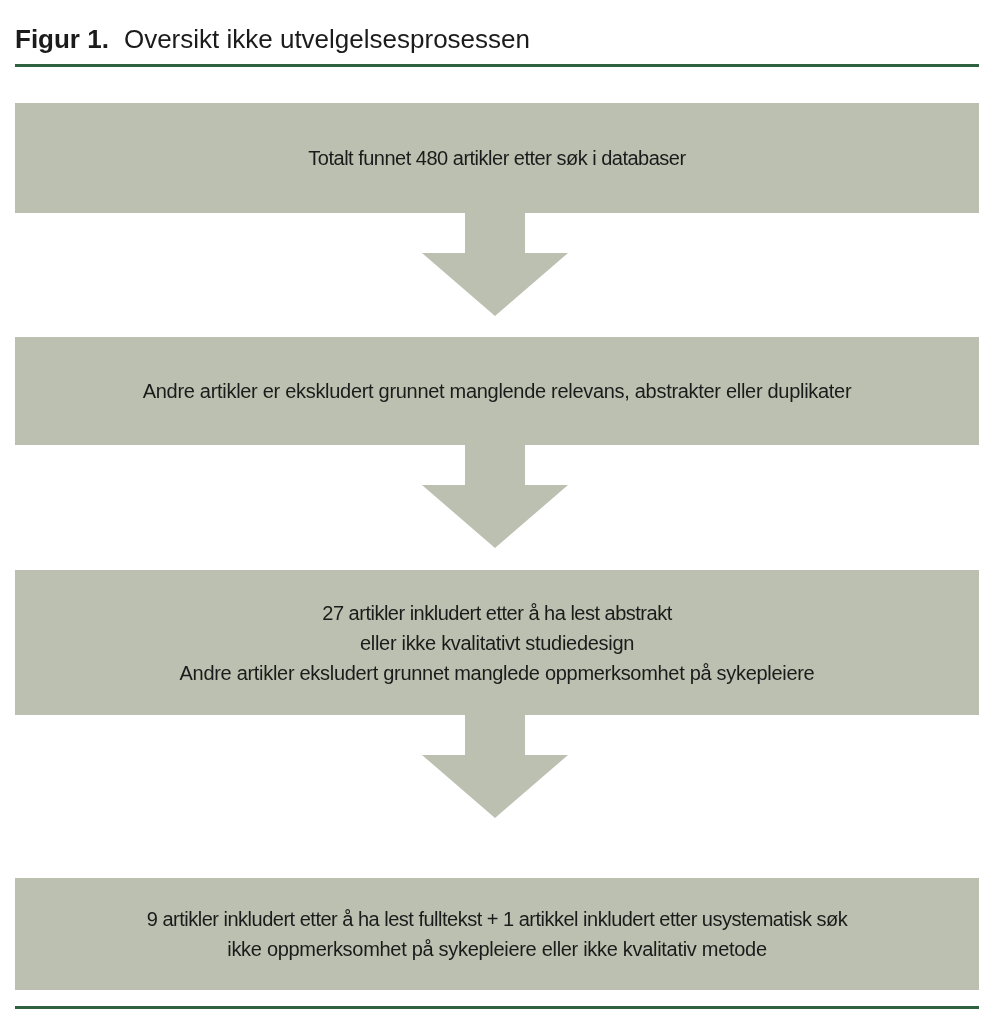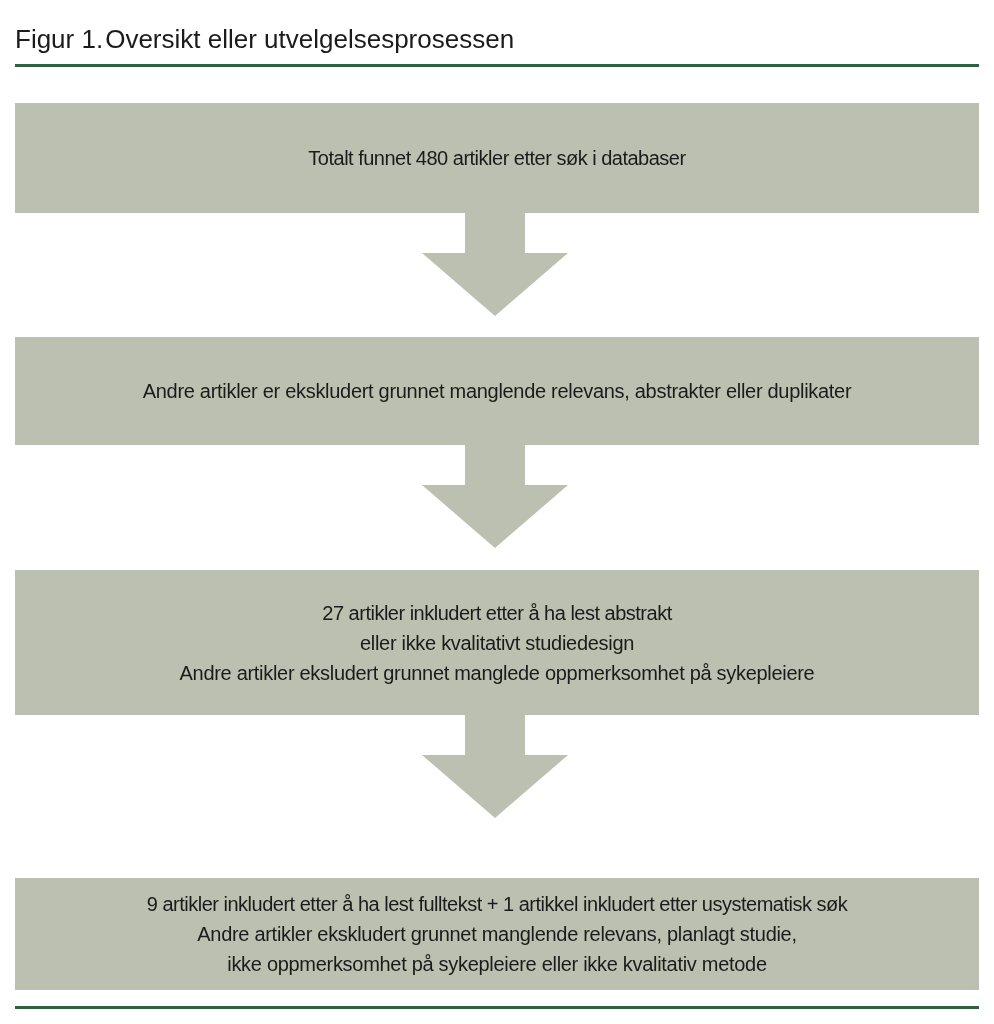--- a/index.html
+++ b/index.html
@@ -17,21 +17,21 @@
   }
   .fig-header {
     position: absolute;
     left: 15px;
     top: 24px;
     font-size: 26px;
     line-height: 30px;
     white-space: nowrap;
     color: var(--text-dark, #1b1b1b);
   }
-  .fig-label { font-weight: 400; margin-right: 2px; }
+  .fig-label { font-weight: 700; margin-right: 15px; }
   .divider {
     position: absolute;
     left: 15px;
     width: 964px;
     height: 3px;
     background: var(--divider-green, #2d6140);
   }
   .divider.top { top: 64px; }
   .divider.bottom { top: 1006px; }
   .box {
@@ -73,21 +73,21 @@
   .arrow-1 { top: 213px; }
   .arrow-2 { top: 445px; }
   .arrow-3 { top: 715px; }
 </style>
 </head>
 <body>
 
 <div class="page">
 
   <header class="fig-header">
-    <span class="fig-label">Figur 1.</span><span class="fig-title">Oversikt eller utvelgelsesprosessen</span>
+    <span class="fig-label">Figur 1.</span><span class="fig-title">Oversikt ikke utvelgelsesprosessen</span>
   </header>
 
   <div class="divider top"></div>
 
   <section class="box box-1">
     <div class="heading">Totalt funnet 480 artikler etter søk i databaser</div>
   </section>
 
   <svg class="arrow arrow-1" viewBox="0 0 146 103" aria-hidden="true">
     <polygon points="43,0 103,0 103,40 146,40 73,103 0,40 43,40" fill="currentColor"></polygon>
@@ -106,19 +106,18 @@
     <div class="detail">eller ikke kvalitativt studiedesign</div>
     <div class="detail">Andre artikler eksludert grunnet manglede oppmerksomhet på sykepleiere</div>
   </section>
 
   <svg class="arrow arrow-3" viewBox="0 0 146 103" aria-hidden="true">
     <polygon points="43,0 103,0 103,40 146,40 73,103 0,40 43,40" fill="currentColor"></polygon>
   </svg>
 
   <section class="box box-4">
     <div class="heading">9 artikler inkludert etter å ha lest fulltekst + 1 artikkel inkludert etter usystematisk søk</div>
-    <div class="detail">Andre artikler ekskludert grunnet manglende relevans, planlagt studie,</div>
     <div class="detail">ikke oppmerksomhet på sykepleiere eller ikke kvalitativ metode</div>
   </section>
 
   <div class="divider bottom"></div>
 
 </div>
 
 </body></html>

